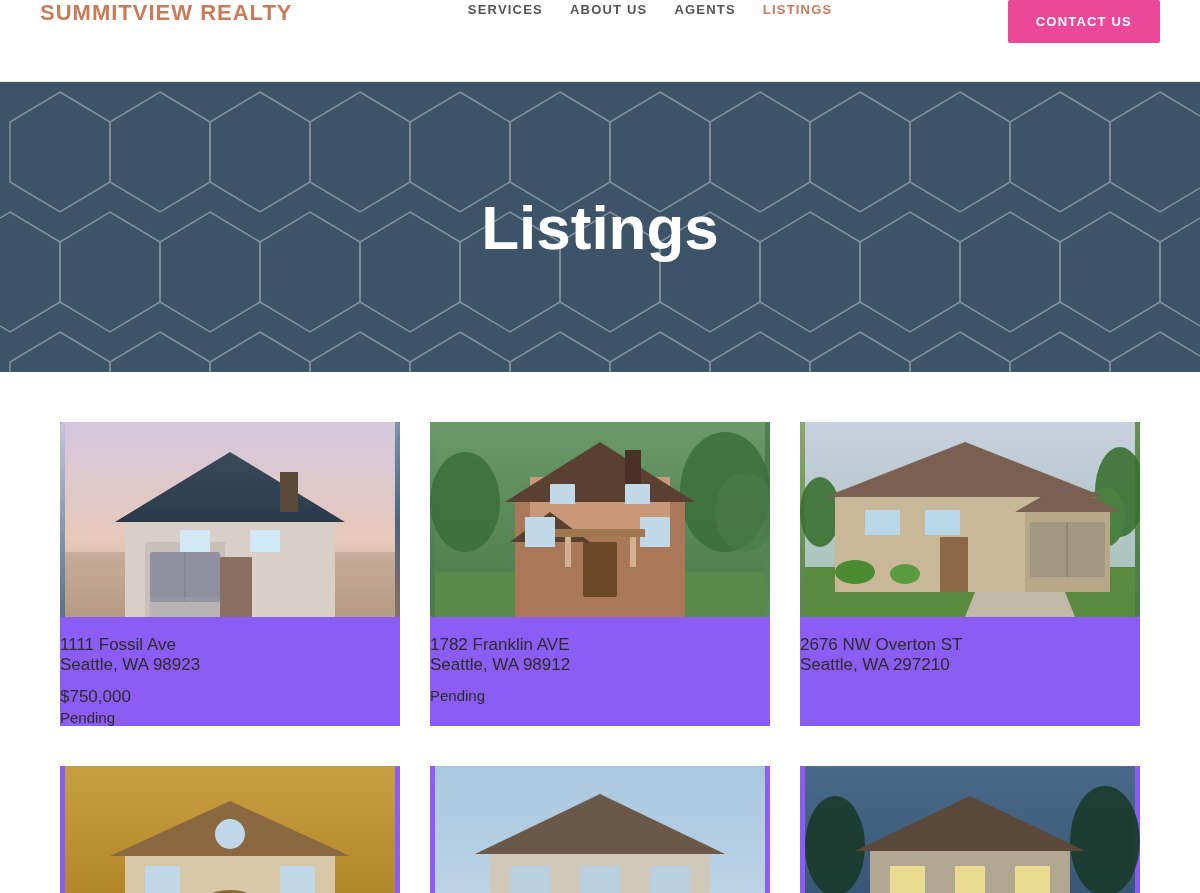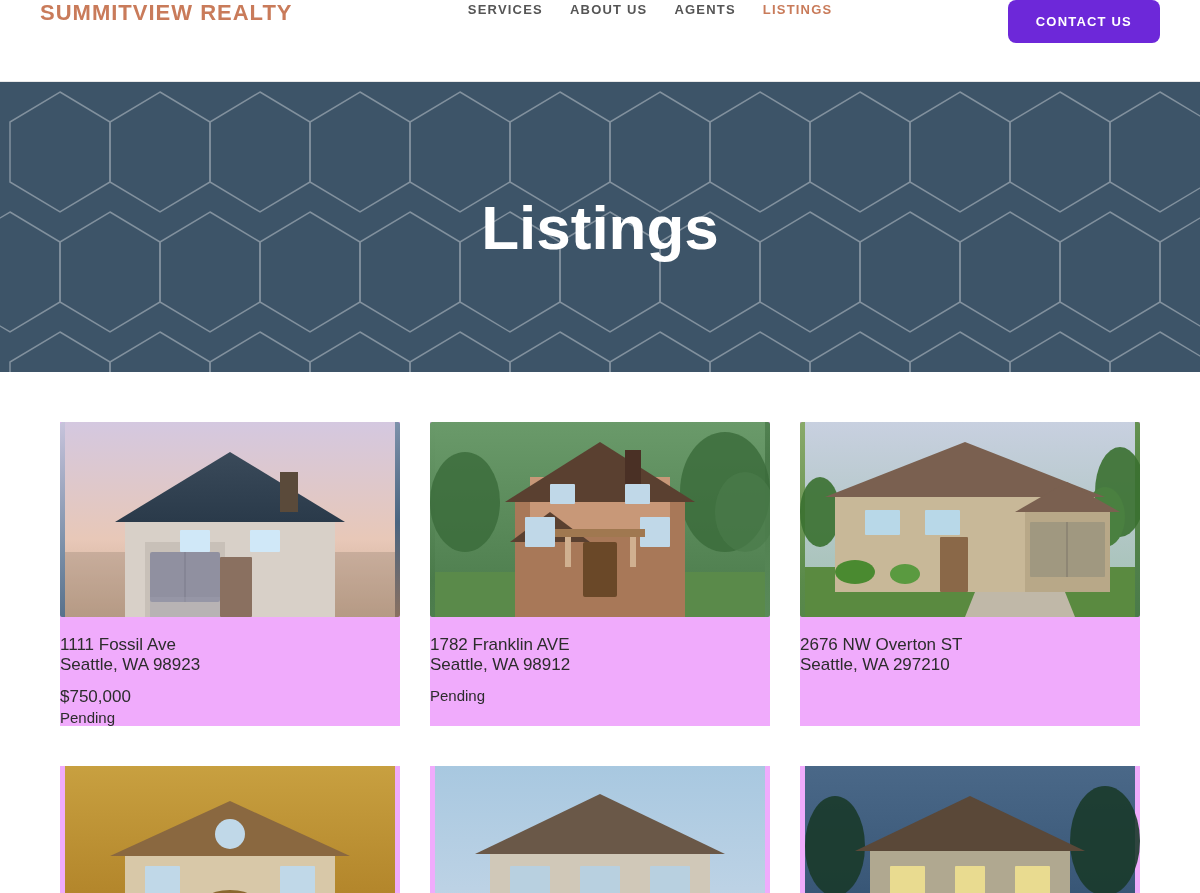--- a/index.html
+++ b/index.html
@@ -36,30 +36,30 @@
       font-size: 13px;
       font-weight: 600;
       letter-spacing: 1.2px;
       text-transform: uppercase;
       color: #555;
     }
     .nav-links li a.active {
       color: #c97b5a;
     }
     .nav-contact-btn {
-      background: #6d28d9;
+      background: #ec4899;
       color: #fff;
       border: none;
       padding: 14px 28px;
       font-size: 13px;
       font-weight: 700;
       letter-spacing: 1.2px;
       text-transform: uppercase;
       cursor: pointer;
-      border-radius: 8px;
+      border-radius: 2px;
     }
 
     
     .hero {
       background-color: #3d5468;
       position: relative;
       height: 290px;
       display: flex;
       align-items: center;
       justify-content: center;
@@ -77,21 +77,21 @@
     .listings-section {
       background: #fff;
       padding: 50px 60px;
     }
     .listings-grid {
       display: grid;
       grid-template-columns: repeat(3, 1fr);
       gap: 40px 30px;
     }
     .listing-card {
-      background: #f0abfc;
+      background: #8b5cf6;
       cursor: pointer;
     }
     .listing-image-placeholder {
       width: 100%;
       height: 195px;
       border-radius: 2px;
       display: flex;
       align-items: center;
       justify-content: center;
       font-size: 40px;

